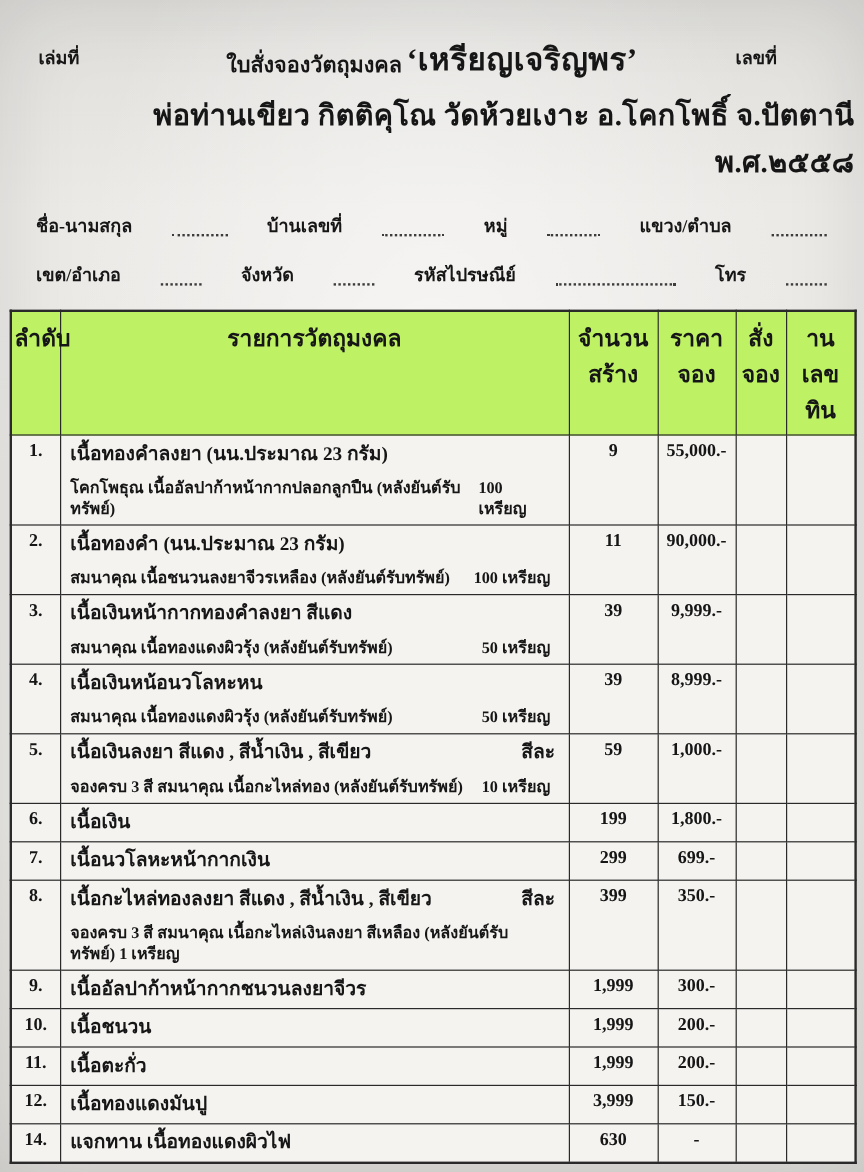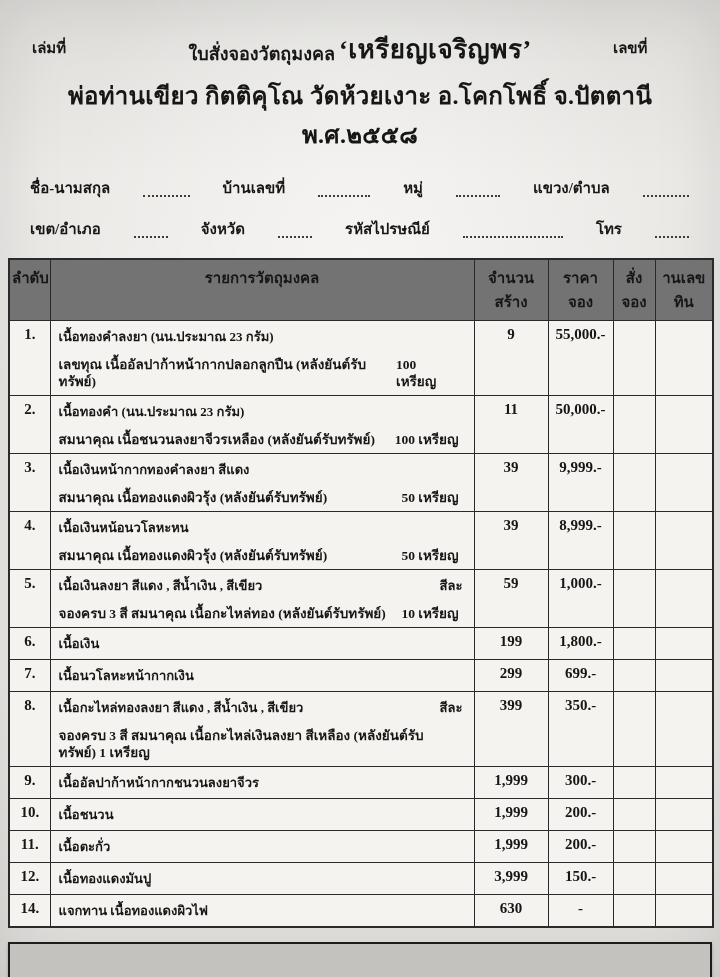--- a/index.html
+++ b/index.html
@@ -20,35 +20,35 @@
   .page{position:relative;width:720px;height:977px;padding:22px 8px 0 8px;
     box-shadow:inset 0 0 70px rgba(0,0,0,.10);}
   
   .header-top{position:relative;height:42px;}
   .side-label{position:absolute;top:14px;font-size:15px;font-weight:bold;}
   .side-label.left{left:24px;}
   .side-label.right{left:605px;}
   .title-wrap{text-align:center;padding-top:8px;white-space:nowrap;}
   .title-main{font-size:18px;font-weight:bold;}
   .coin-name{font-size:26px;font-weight:bold;letter-spacing:.5px;position:relative;top:-2px;}
-  .subtitle{text-align:center;font-size:24px;font-weight:bold;margin-top:12px;letter-spacing:.3px;}
+  .subtitle{text-align:right;font-size:24px;font-weight:bold;margin-top:12px;letter-spacing:.3px;}
   
   .fields{margin:22px 22px 0 22px;font-size:15px;font-weight:bold;}
   .frow{display:flex;align-items:flex-end;margin-bottom:17px;gap:32px;}
   .frow span.lbl{white-space:nowrap;}
   .dots{flex:1 1 auto;border-bottom:2px dotted #3c3c3c;height:2px;margin:0 1px 3px 1px;}
   .dots.w60{flex:0 0 52px;} .dots.w50{flex:0 0 44px;} .dots.w110{flex:0 0 100px;}
   
   table.order{border-collapse:collapse;table-layout:fixed;width:704px;margin:6px 0 0 0;
     background:var(--cell);border:2px solid var(--line);}
   table.order th,table.order td{border:1.5px solid var(--line);vertical-align:top;}
-  table.order th{font-size:15px;font-weight:bold;padding:6px 2px;background:#737373;}
+  table.order th{font-size:19px;font-weight:bold;padding:6px 2px;background:#bef264;}
   td.c-no{text-align:center;font-size:15px;font-weight:bold;padding-top:5px;}
   td.c-num{text-align:center;font-size:15px;font-weight:bold;padding-top:5px;}
-  .item-line1{display:flex;justify-content:space-between;font-size:13px;font-weight:bold;
+  .item-line1{display:flex;justify-content:space-between;font-size:16px;font-weight:bold;
     line-height:20px;padding:5px 10px 4px 7px;text-align:right;}
   .item-sub{display:flex;justify-content:space-between;font-size:13.5px;font-weight:bold;
     line-height:17px;padding:5px 14px 4px 7px;}
   
   .total-band{margin:14px 0 0 0;width:704px;height:46px;background:var(--band);
     border:2px solid #1d1d1d;display:flex;align-items:center;padding:0 16px;
     font-size:15px;font-weight:bold;box-shadow:0 2px 3px rgba(0,0,0,.25);}
 </style>
 </head>
 <body>
@@ -109,21 +109,21 @@
     </thead>
     <tbody>
     <tr>
       <td class="c-no">1.</td>
       <td class="c-item">
         <div class="item-line1">
           <span>เนื้อทองคำลงยา (นน.ประมาณ 23 กรัม)</span>
 
         </div>
         <div class="item-sub">
-          <span>เลขทุณ เนื้ออัลปาก้าหน้ากากปลอกลูกปืน (หลังยันต์รับทรัพย์)</span>
+          <span>โคกโพธุณ เนื้ออัลปาก้าหน้ากากปลอกลูกปืน (หลังยันต์รับทรัพย์)</span>
           <span>100 เหรียญ</span>
         </div>
       </td>
       <td class="c-num">9</td>
       <td class="c-num">55,000.-</td>
       <td></td>
       <td></td>
     </tr>
 
     <tr>
@@ -132,21 +132,21 @@
         <div class="item-line1">
           <span>เนื้อทองคำ (นน.ประมาณ 23 กรัม)</span>
 
         </div>
         <div class="item-sub">
           <span>สมนาคุณ เนื้อชนวนลงยาจีวรเหลือง (หลังยันต์รับทรัพย์)</span>
           <span>100 เหรียญ</span>
         </div>
       </td>
       <td class="c-num">11</td>
-      <td class="c-num">50,000.-</td>
+      <td class="c-num">90,000.-</td>
       <td></td>
       <td></td>
     </tr>
 
     <tr>
       <td class="c-no">3.</td>
       <td class="c-item">
         <div class="item-line1">
           <span>เนื้อเงินหน้ากากทองคำลงยา สีแดง</span>
 

